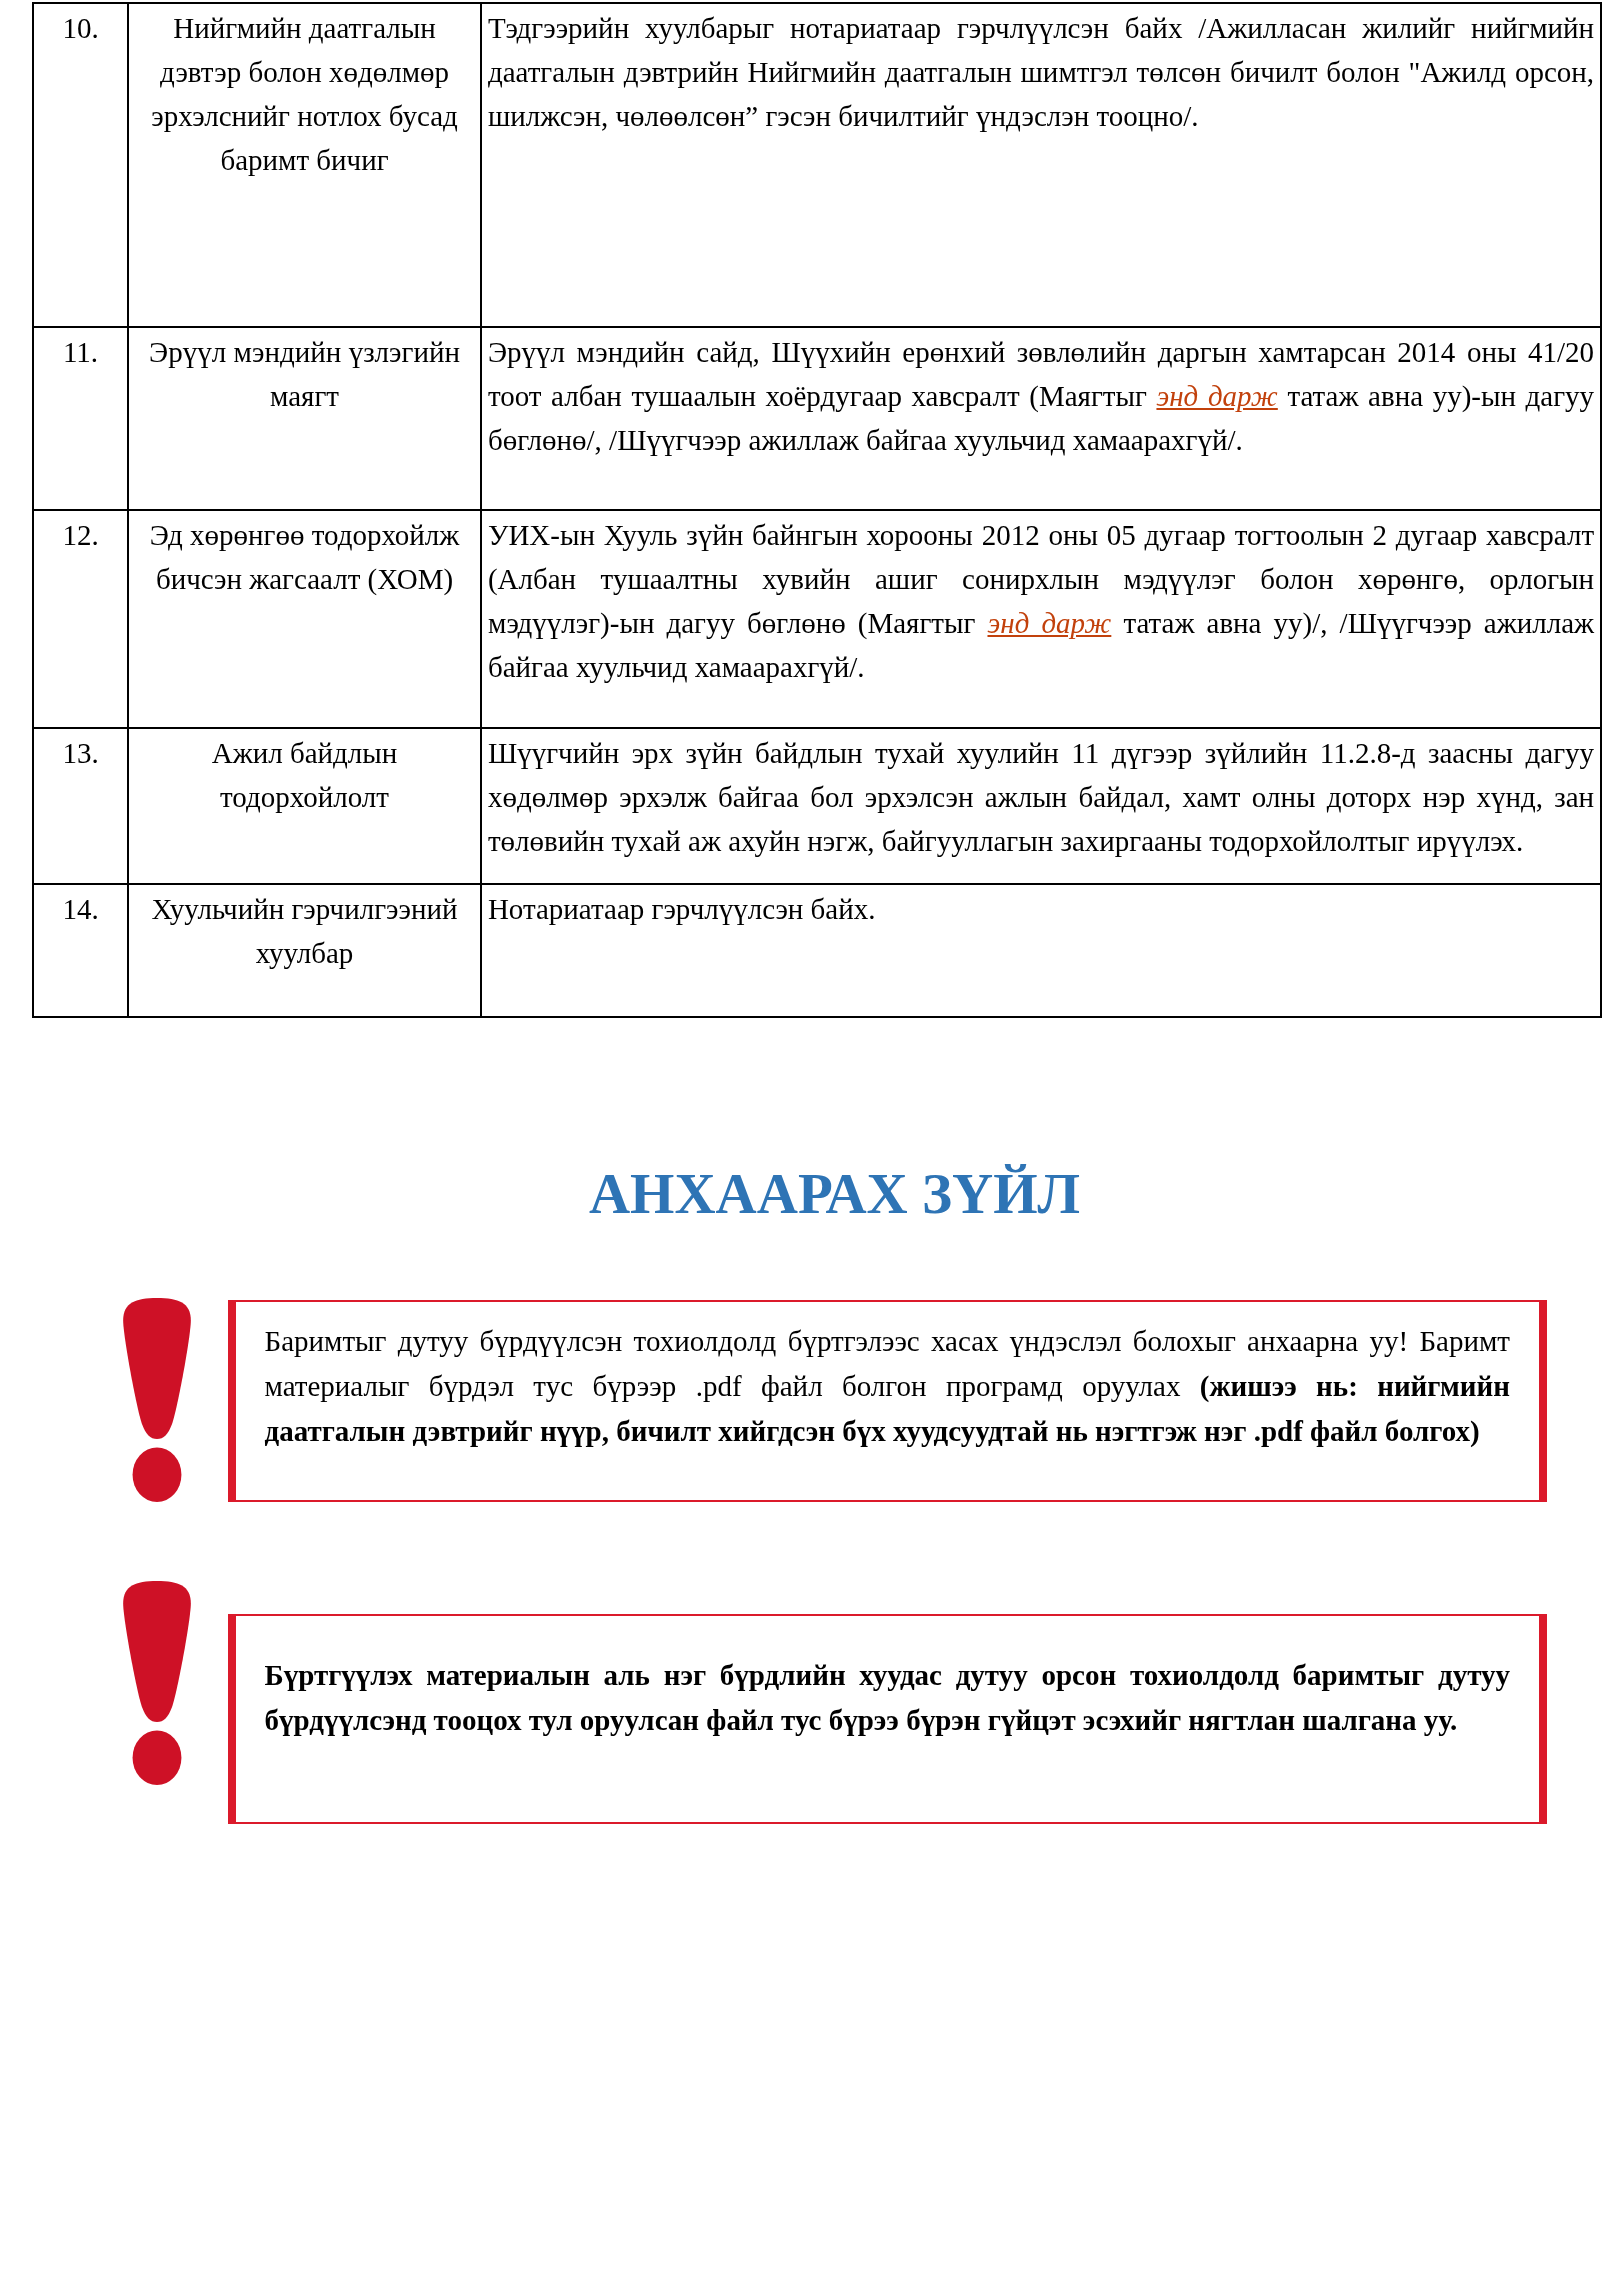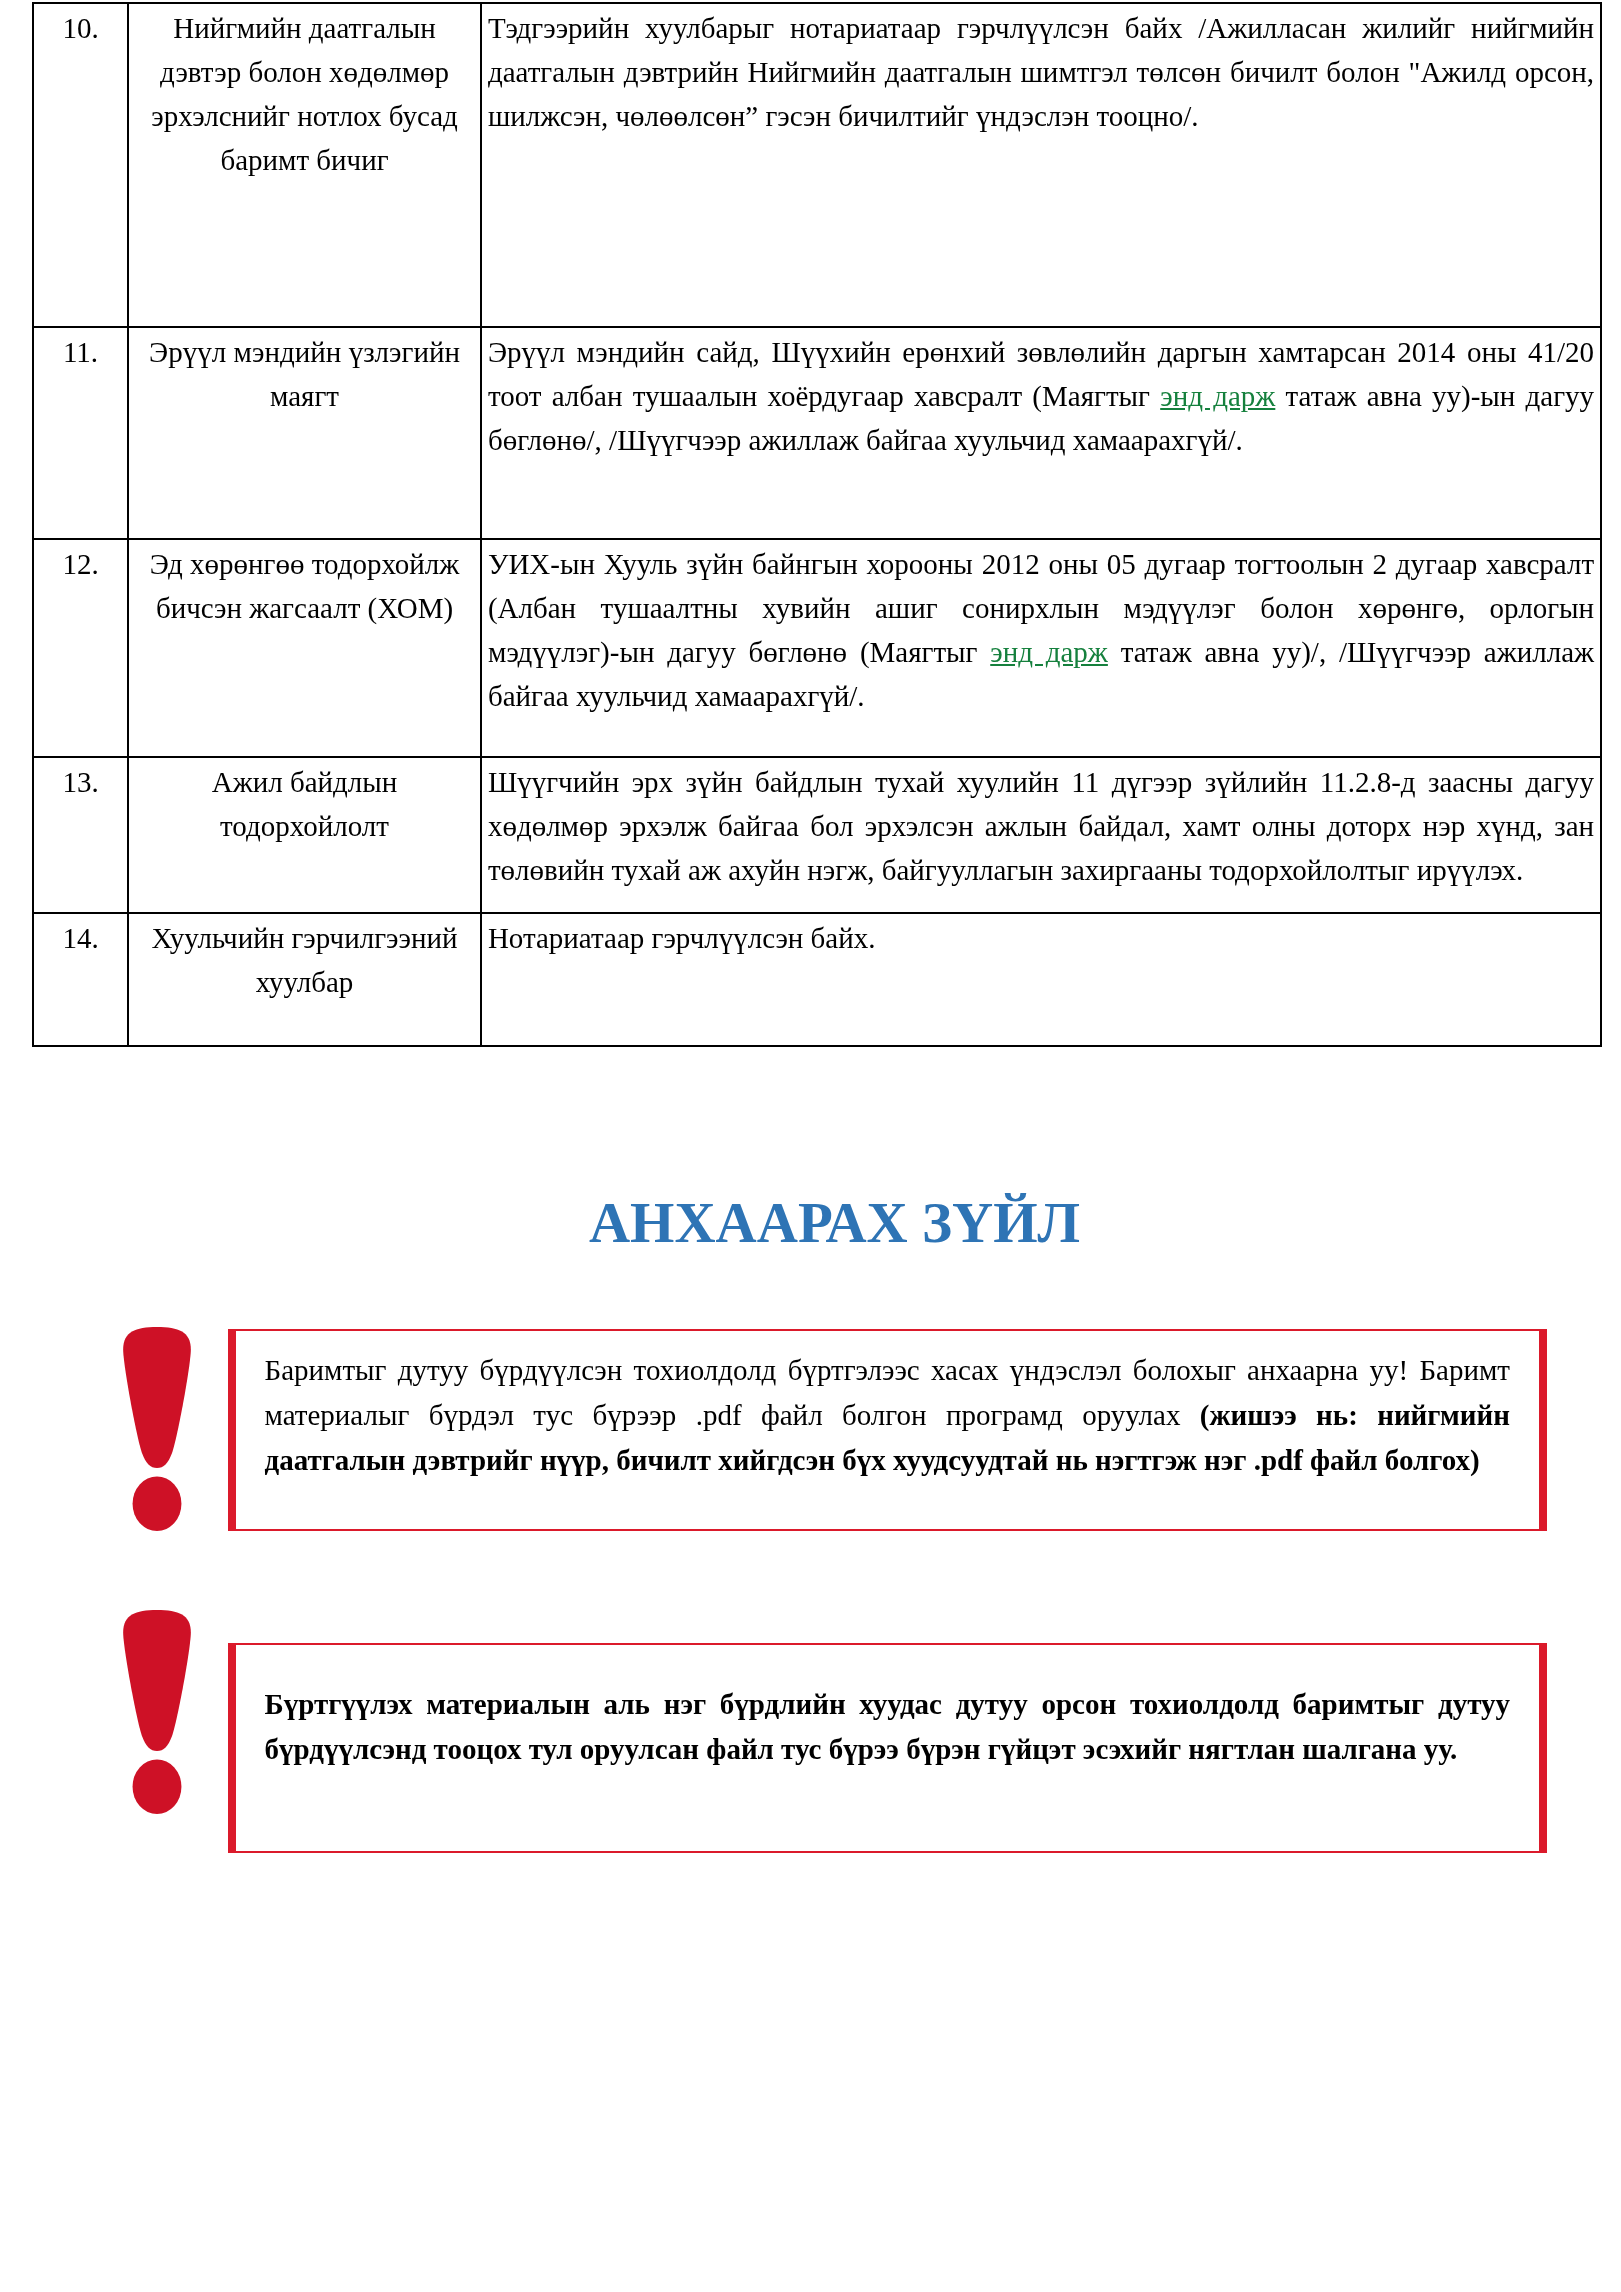--- a/index.html
+++ b/index.html
@@ -25,21 +25,21 @@
   table.doc-table td {
     border: 2.9px solid #000;
     vertical-align: top;
     padding: 2px 5.9px;
     overflow: hidden;
   }
   td.cell-num   { text-align: center; }
   td.cell-title { text-align: center; padding: 2px 13.7px; }
   td.cell-desc  { text-align: justify; padding: 2px 15.7px 5.9px 15.7px; }
 
-  a.doc-link { color: #15803d; text-decoration: underline; cursor: pointer; }
+  a.doc-link { color: #c2410c; text-decoration: underline; cursor: pointer; font-style: italic; }
 
   
   .section-title {
     margin-top: 145px;
     text-align: center;
     font-size: 57px;
     line-height: 61px;
     font-weight: bold;
     color: #2E74B5;
     margin-left: 48px;
@@ -78,21 +78,21 @@
     <col style="width:95px">
     <col style="width:353px">
     <col style="width:1120px">
   </colgroup>
   <tbody>
     <tr style="height:324px">
       <td class="cell-num">10.</td>
       <td class="cell-title">Нийгмийн даатгалын дэвтэр болон хөдөлмөр эрхэлснийг нотлох бусад баримт бичиг</td>
       <td class="cell-desc"><span>Тэдгээрийн хуулбарыг нотариатаар гэрчлүүлсэн байх /Ажилласан жилийг нийгмийн даатгалын дэвтрийн Нийгмийн даатгалын шимтгэл төлсөн бичилт болон "Ажилд орсон, шилжсэн, чөлөөлсөн” гэсэн бичилтийг үндэслэн тооцно/.</span></td>
     </tr>
-    <tr style="height:212px">
+    <tr style="height:183px">
       <td class="cell-num">11.</td>
       <td class="cell-title">Эрүүл мэндийн үзлэгийн маягт</td>
       <td class="cell-desc"><span>Эрүүл мэндийн сайд, Шүүхийн ерөнхий зөвлөлийн даргын хамтарсан 2014 оны 41/20 тоот албан тушаалын хоёрдугаар хавсралт (Маягтыг </span><a href="#" class="doc-link">энд дарж</a><span> татаж авна уу)-ын дагуу бөглөнө/, /Шүүгчээр ажиллаж байгаа хуульчид хамаарахгүй/.</span></td>
     </tr>
     <tr style="height:218px">
       <td class="cell-num">12.</td>
       <td class="cell-title">Эд хөрөнгөө тодорхойлж бичсэн жагсаалт (ХОМ)</td>
       <td class="cell-desc"><span>УИХ-ын Хууль зүйн байнгын хорооны 2012 оны 05 дугаар тогтоолын 2 дугаар хавсралт (Албан тушаалтны хувийн ашиг сонирхлын мэдүүлэг болон хөрөнгө, орлогын мэдүүлэг)-ын дагуу бөглөнө (Маягтыг </span><a href="#" class="doc-link">энд дарж</a><span> татаж авна уу)/, /Шүүгчээр ажиллаж байгаа хуульчид хамаарахгүй/.</span></td>
     </tr>
     <tr style="height:156px">

